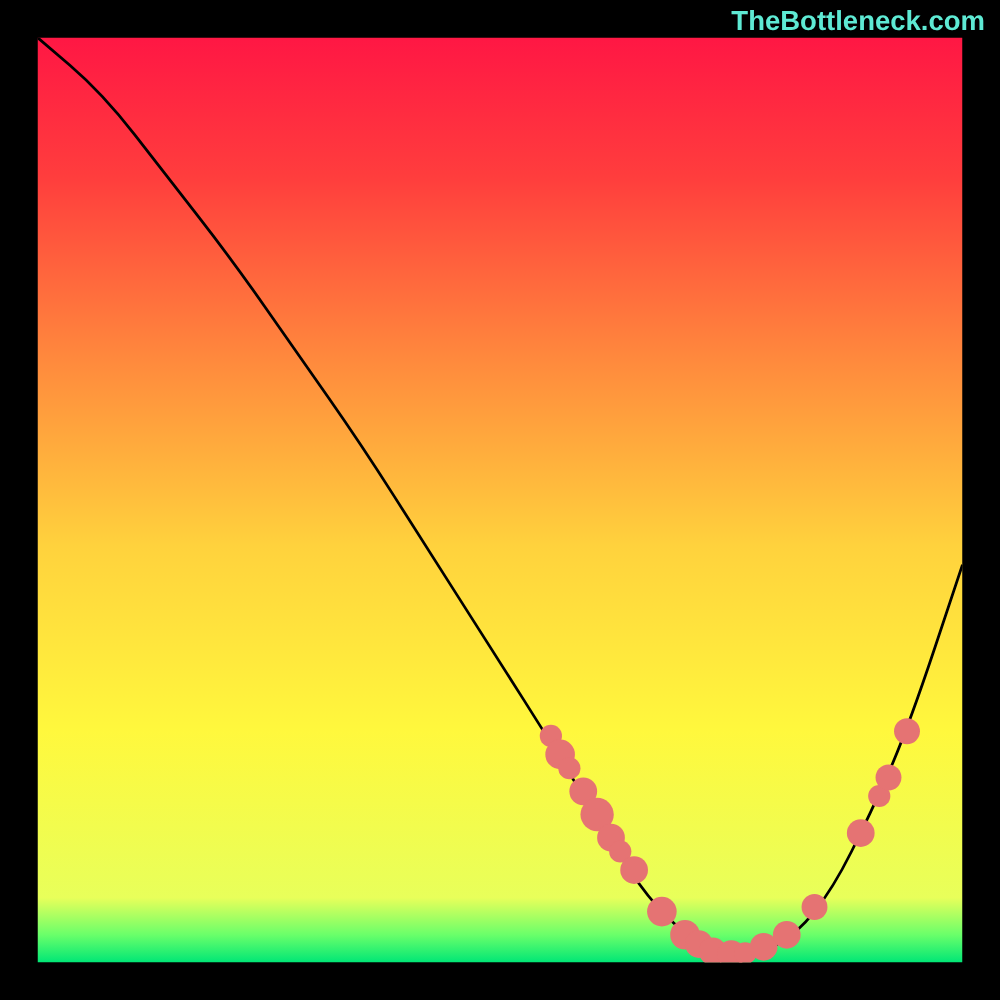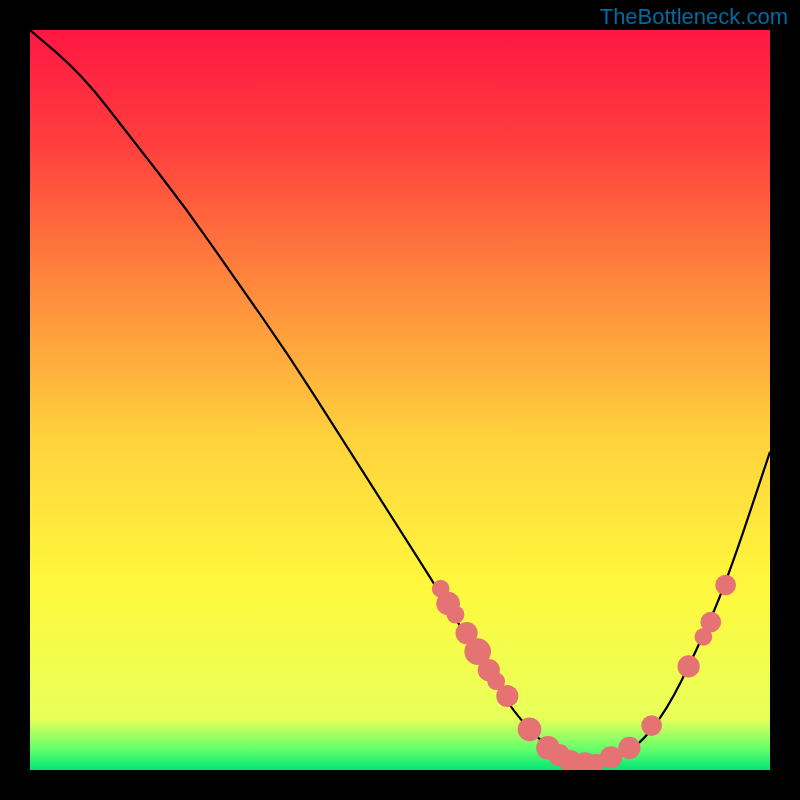--- a/index.html
+++ b/index.html
@@ -8,23 +8,23 @@
     background: #000;
     width: 800px;
     height: 800px;
     position: relative;
     font-family: Arial, Helvetica, sans-serif;
   }
   .watermark {
     position: absolute;
     top: 4px;
     right: 12px;
-    color: #0369a1;
+    color: #5eead4;
     font-size: 22px;
-    font-weight: normal;
+    font-weight: bold;
     z-index: 10;
   }
   .plot-area {
     position: absolute;
     left: 30px;
     top: 30px;
     width: 740px;
     height: 740px;
   }
   svg {

